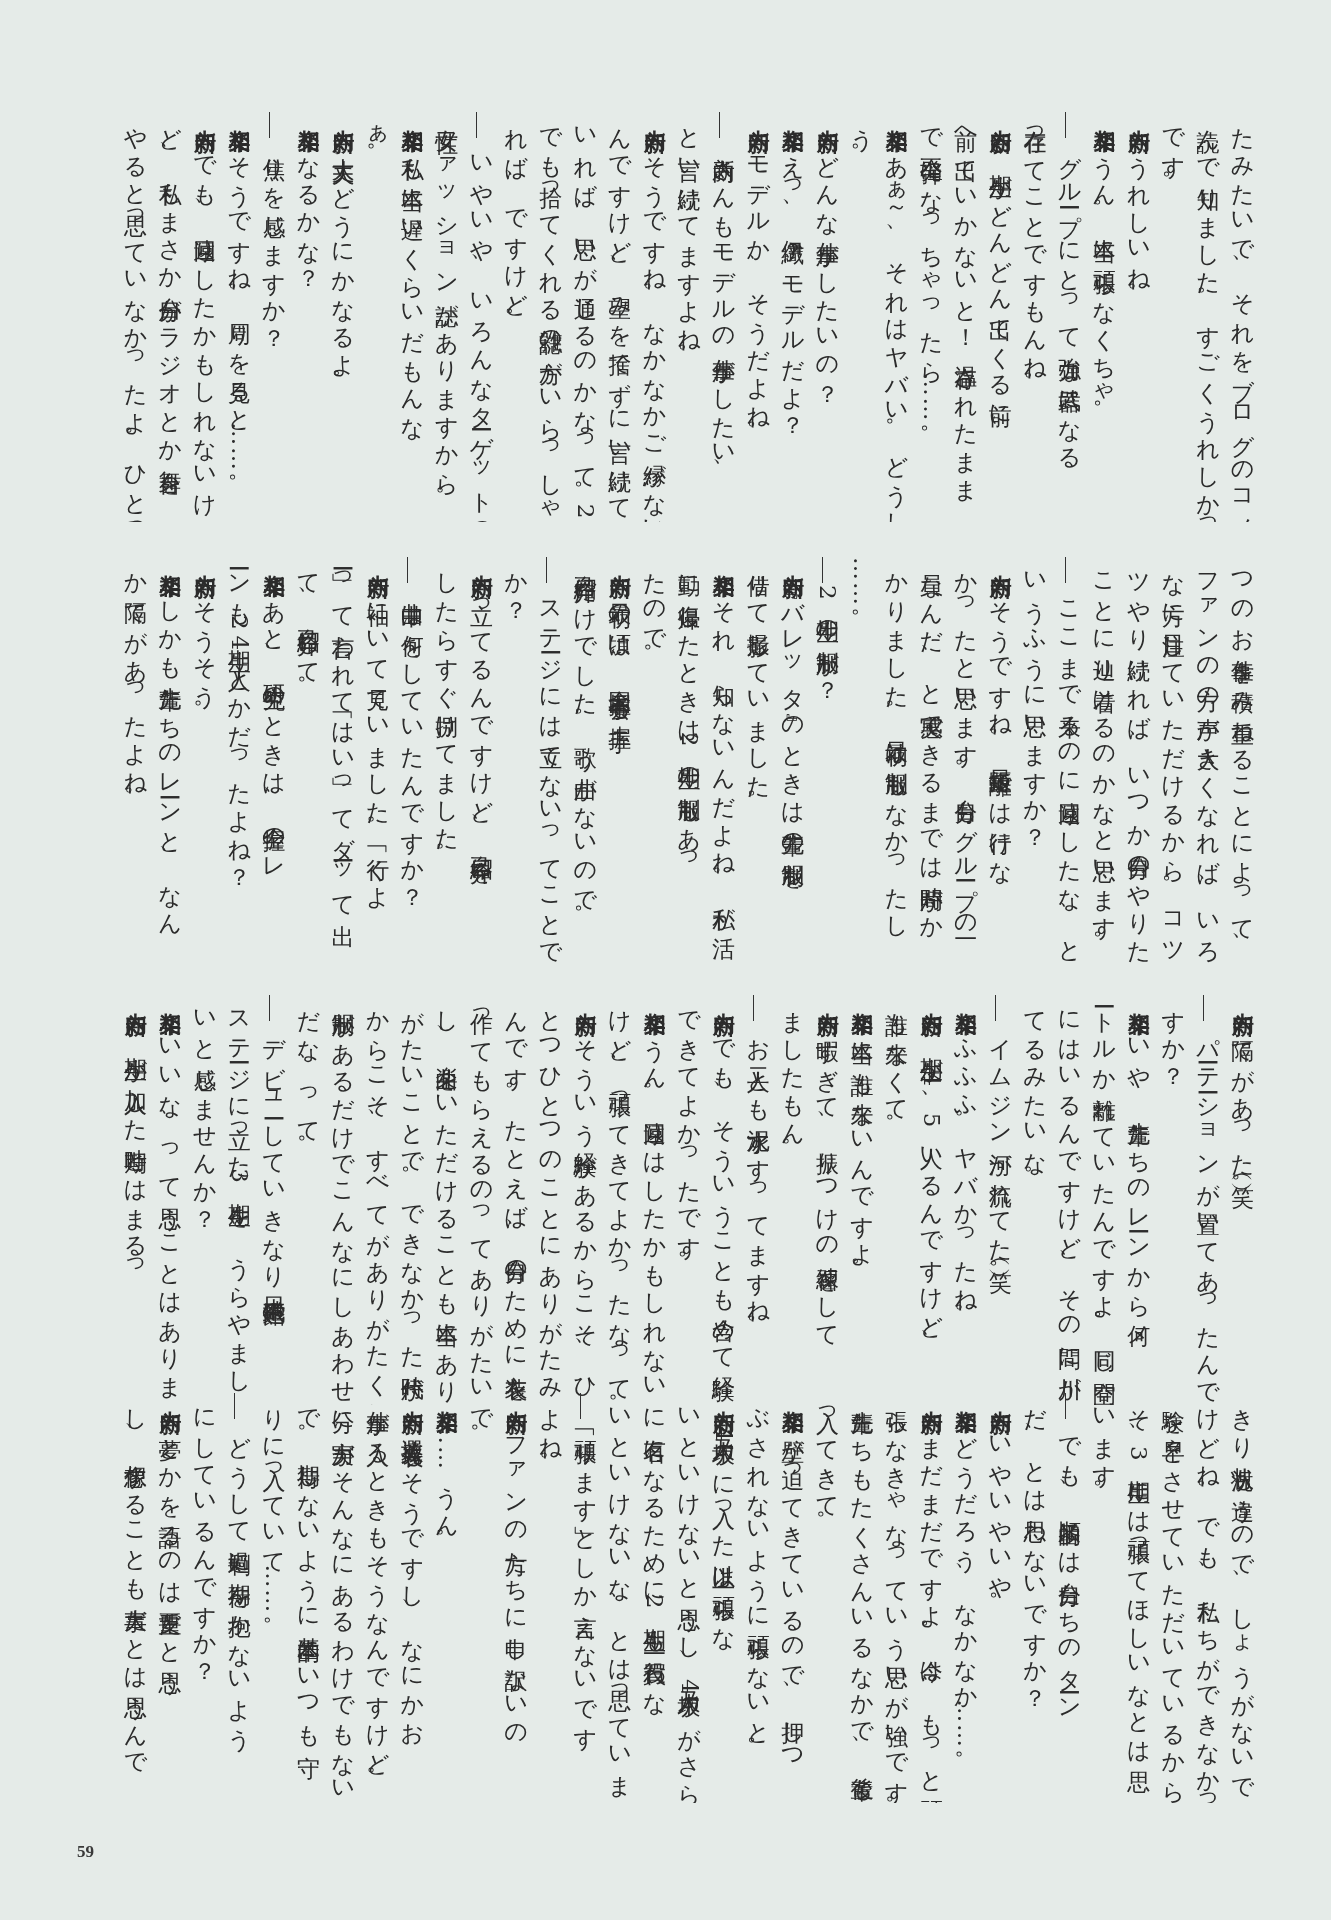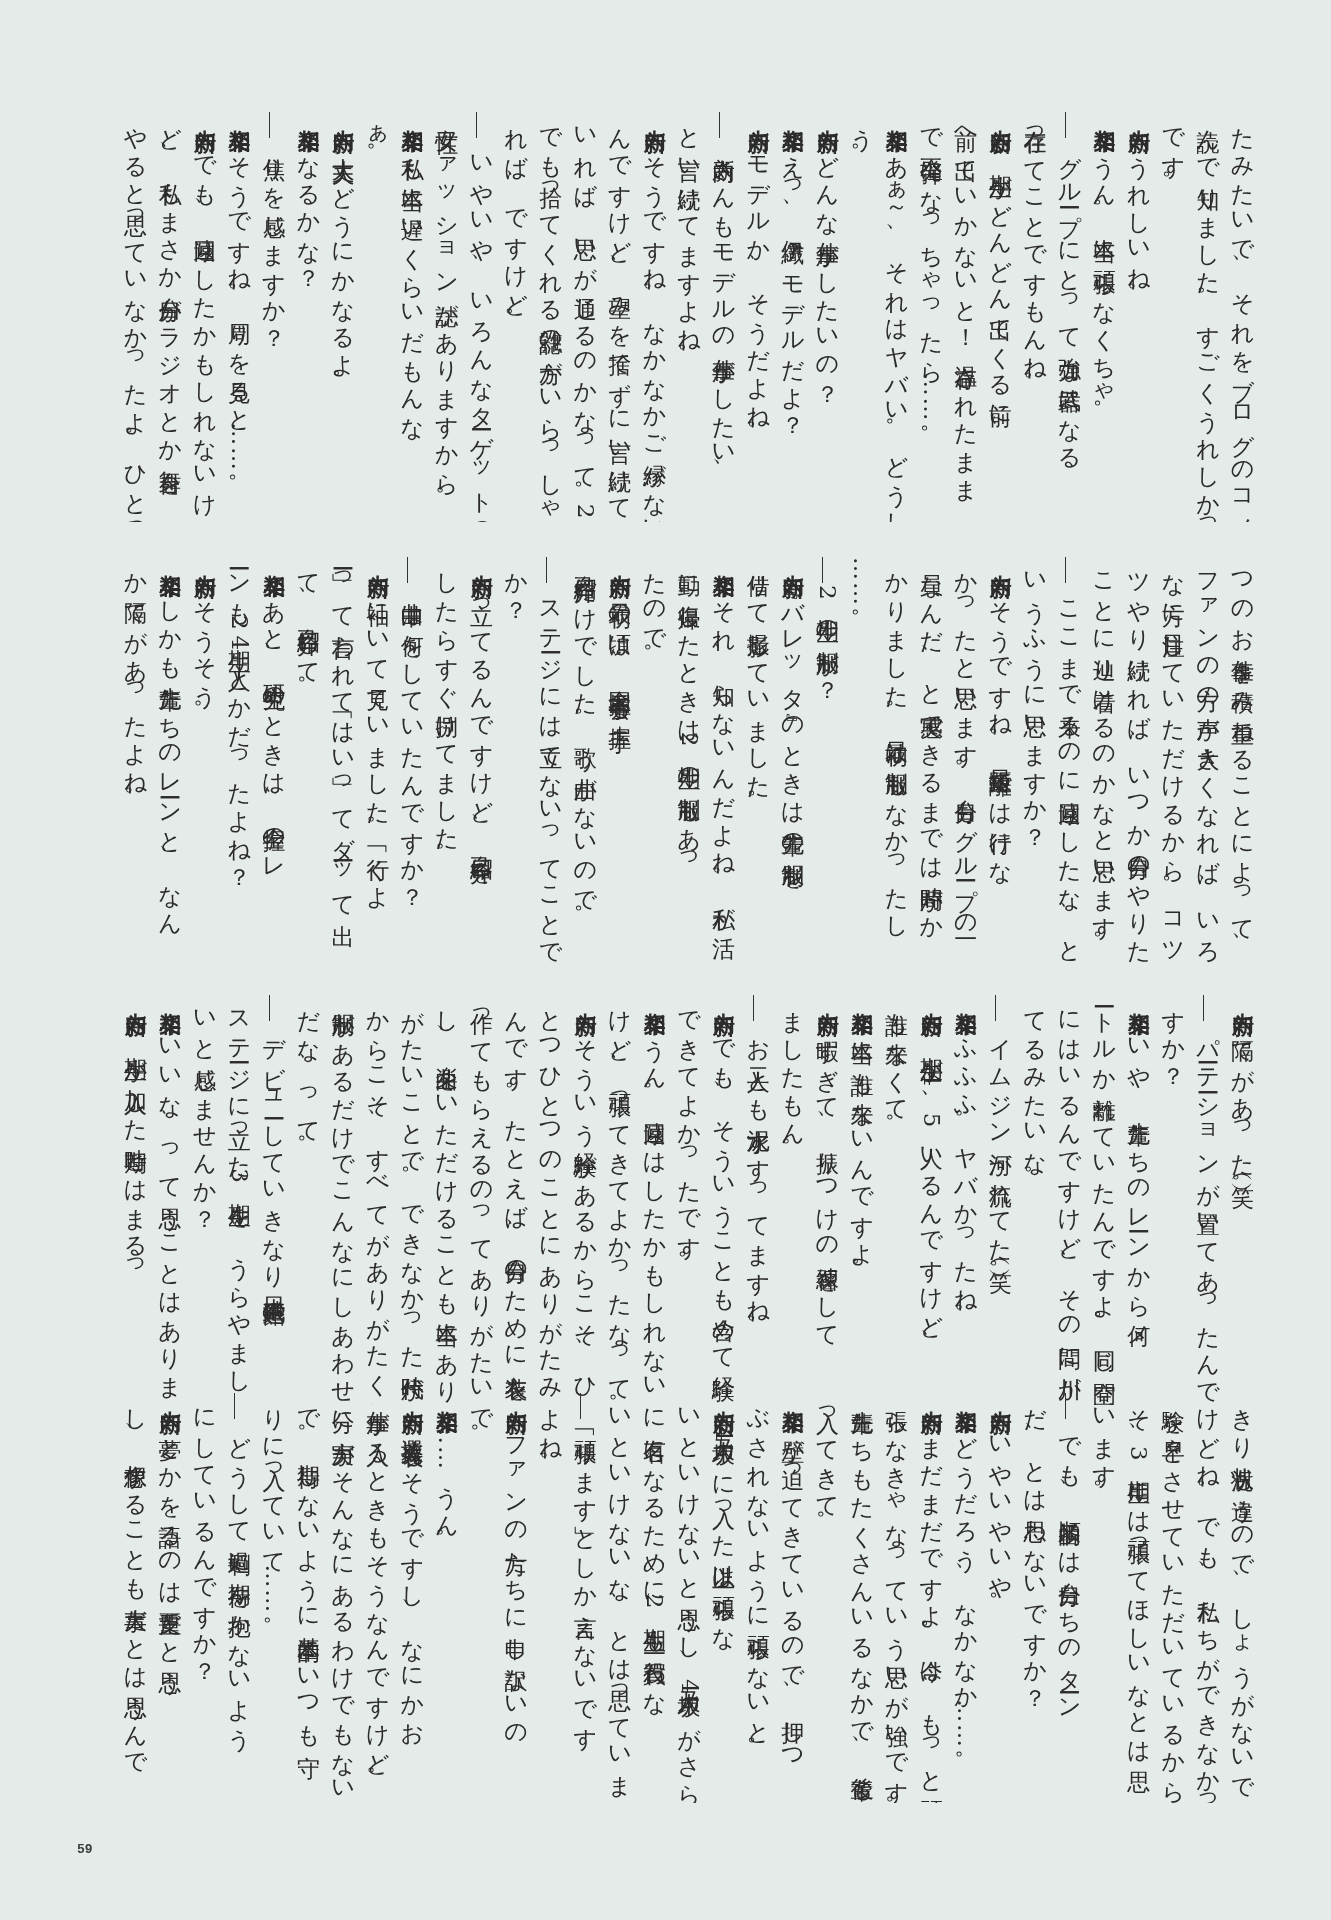--- a/index.html
+++ b/index.html
@@ -39,22 +39,22 @@
     display: inline-block;
     border-right: 1.6px solid #333;
     height: 26px;
     width: 0;
     margin-bottom: 2px;
     vertical-align: middle;
     position: relative; left: -11px;
   }
   .pagenum {
     position: absolute; left: 77px; top: 1842px;
-    font-family: Liberation Mono, monospace;
-    font-size: 13px; font-weight: bold; color: #3a3a3a;
+    font-family: Liberation Serif, serif;
+    font-size: 17px; font-weight: bold; color: #3a3a3a;
   }
 </style>
 </head>
 <body>
 
 <div class="tier tier1">
     <div class="line"><span>たみたいで、それをブログのコメントで</span></div>
     <div class="line"><span>読んで知りました。すごくうれしかった</span></div>
     <div class="line"><span>です。</span></div>
     <div class="line"><span class="spk">新内</span><span class="spk-pad"></span><span>うれしいね。</span></div>

